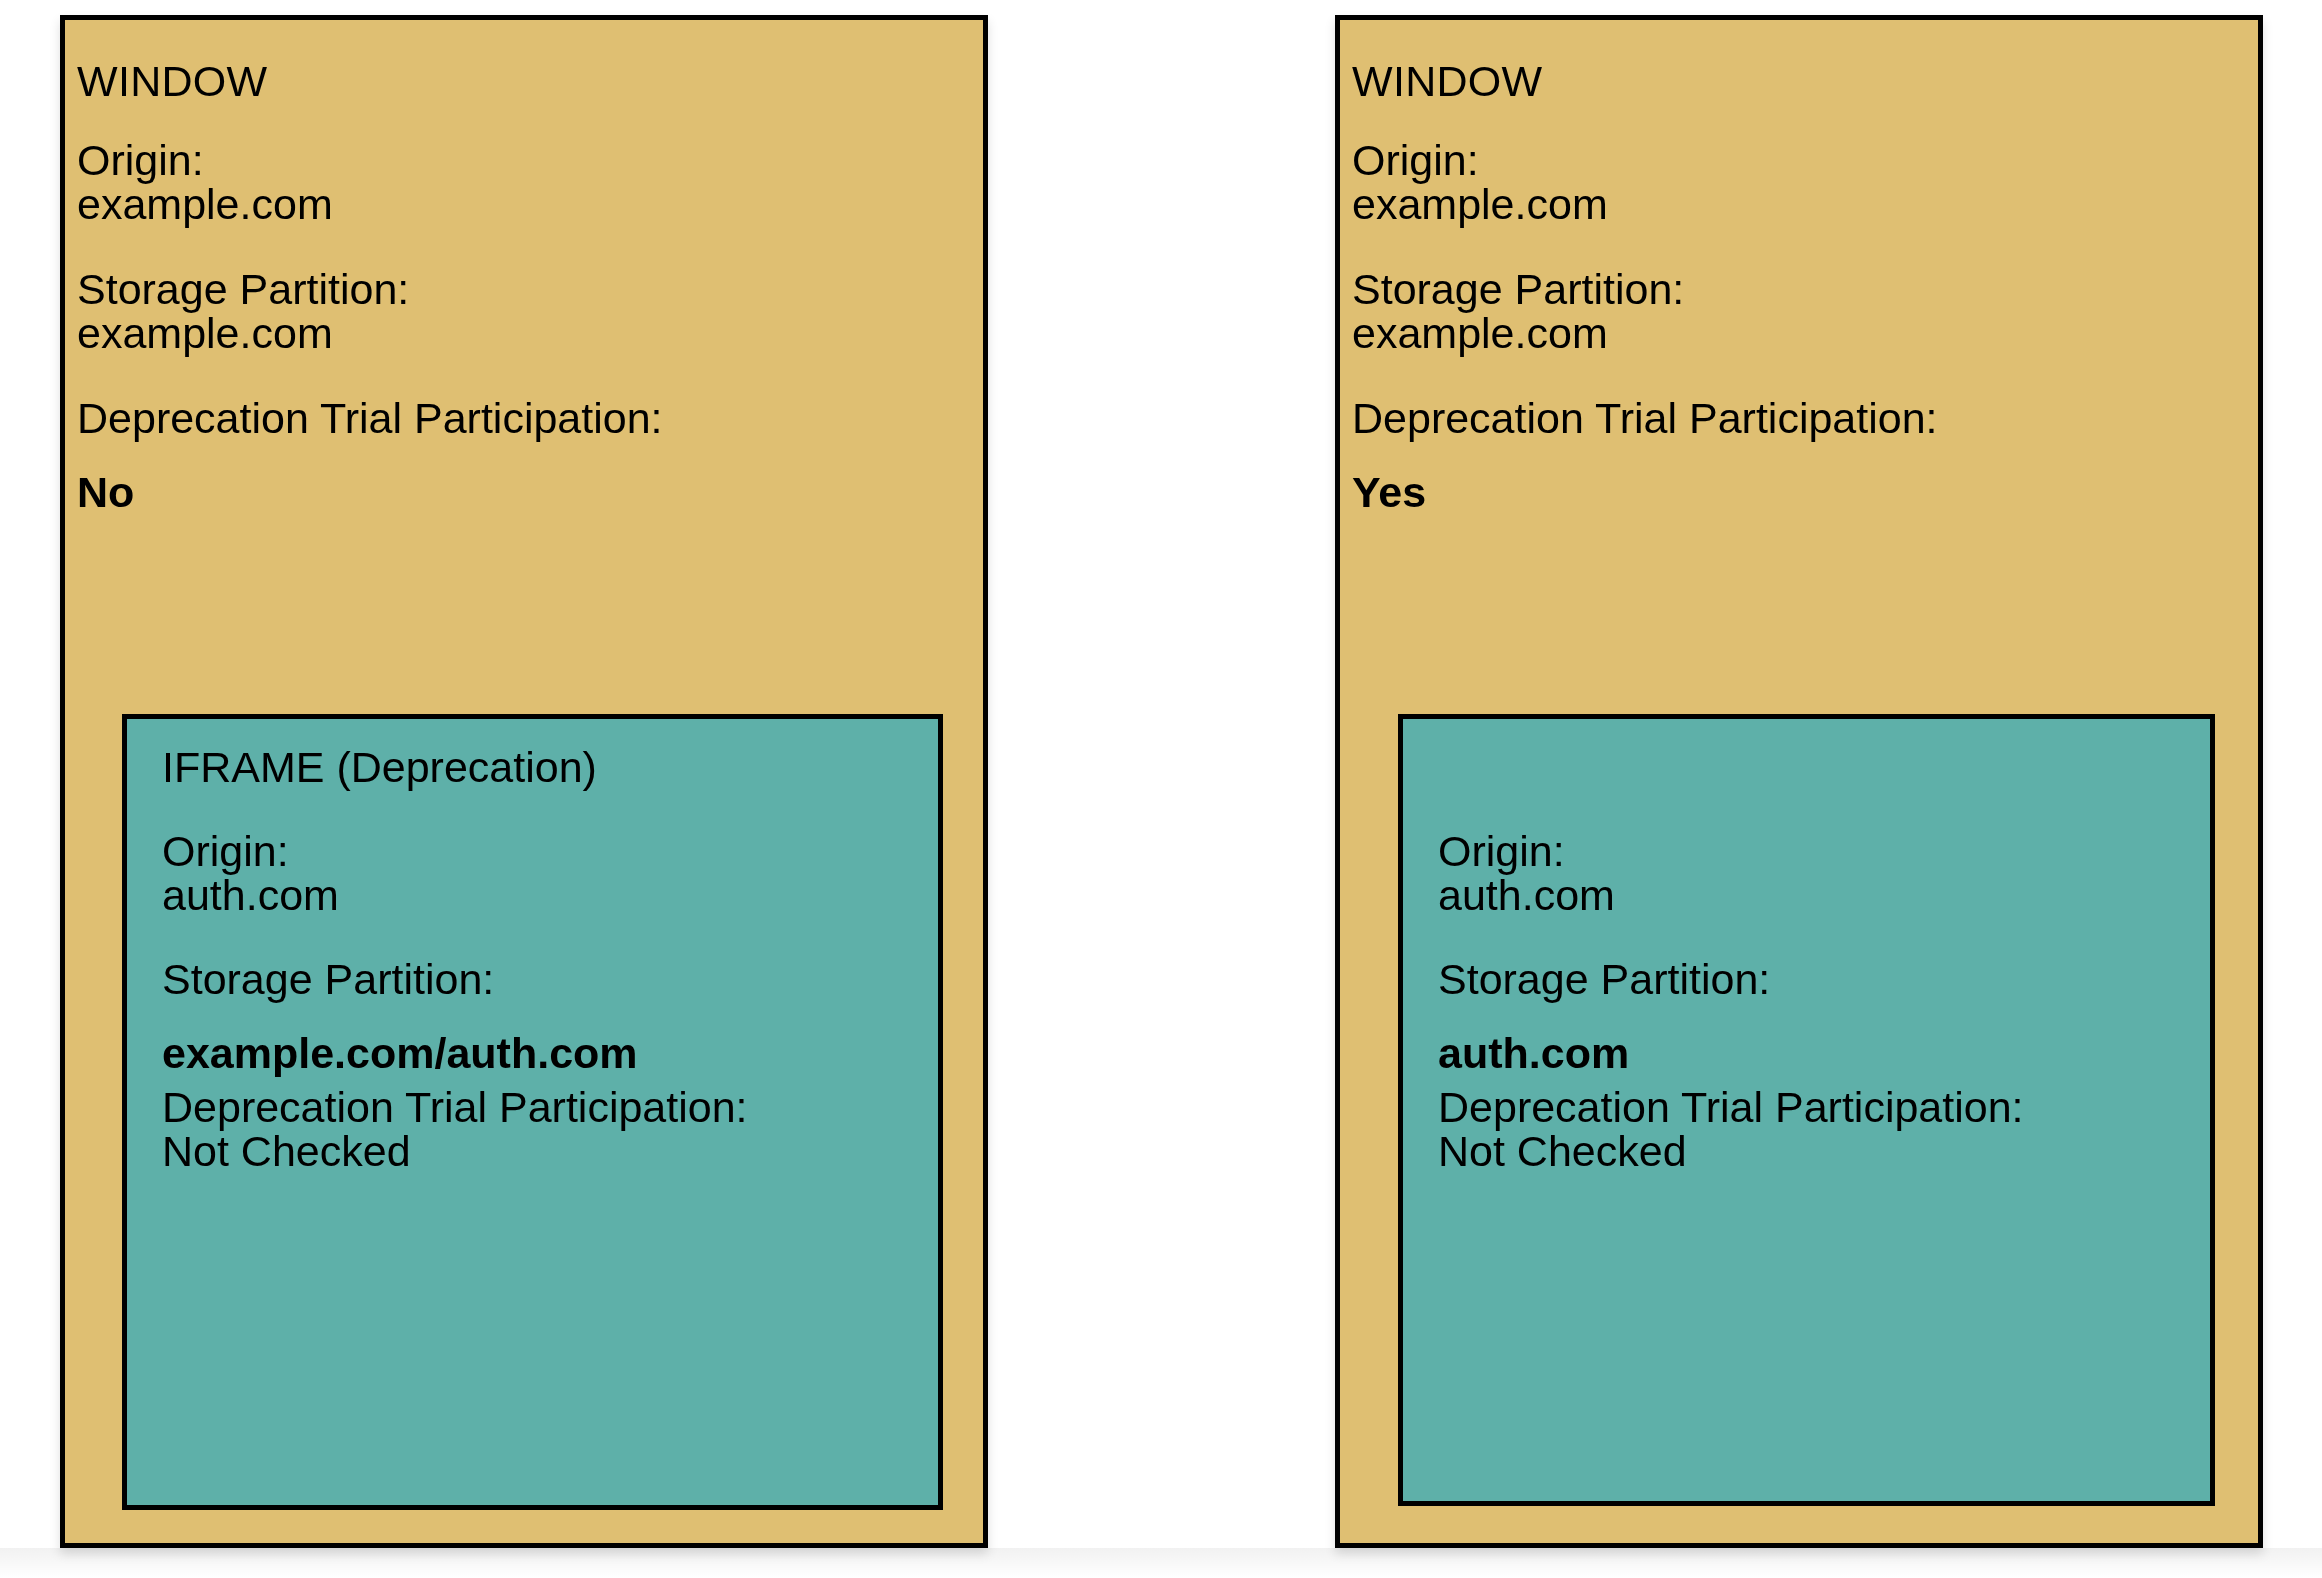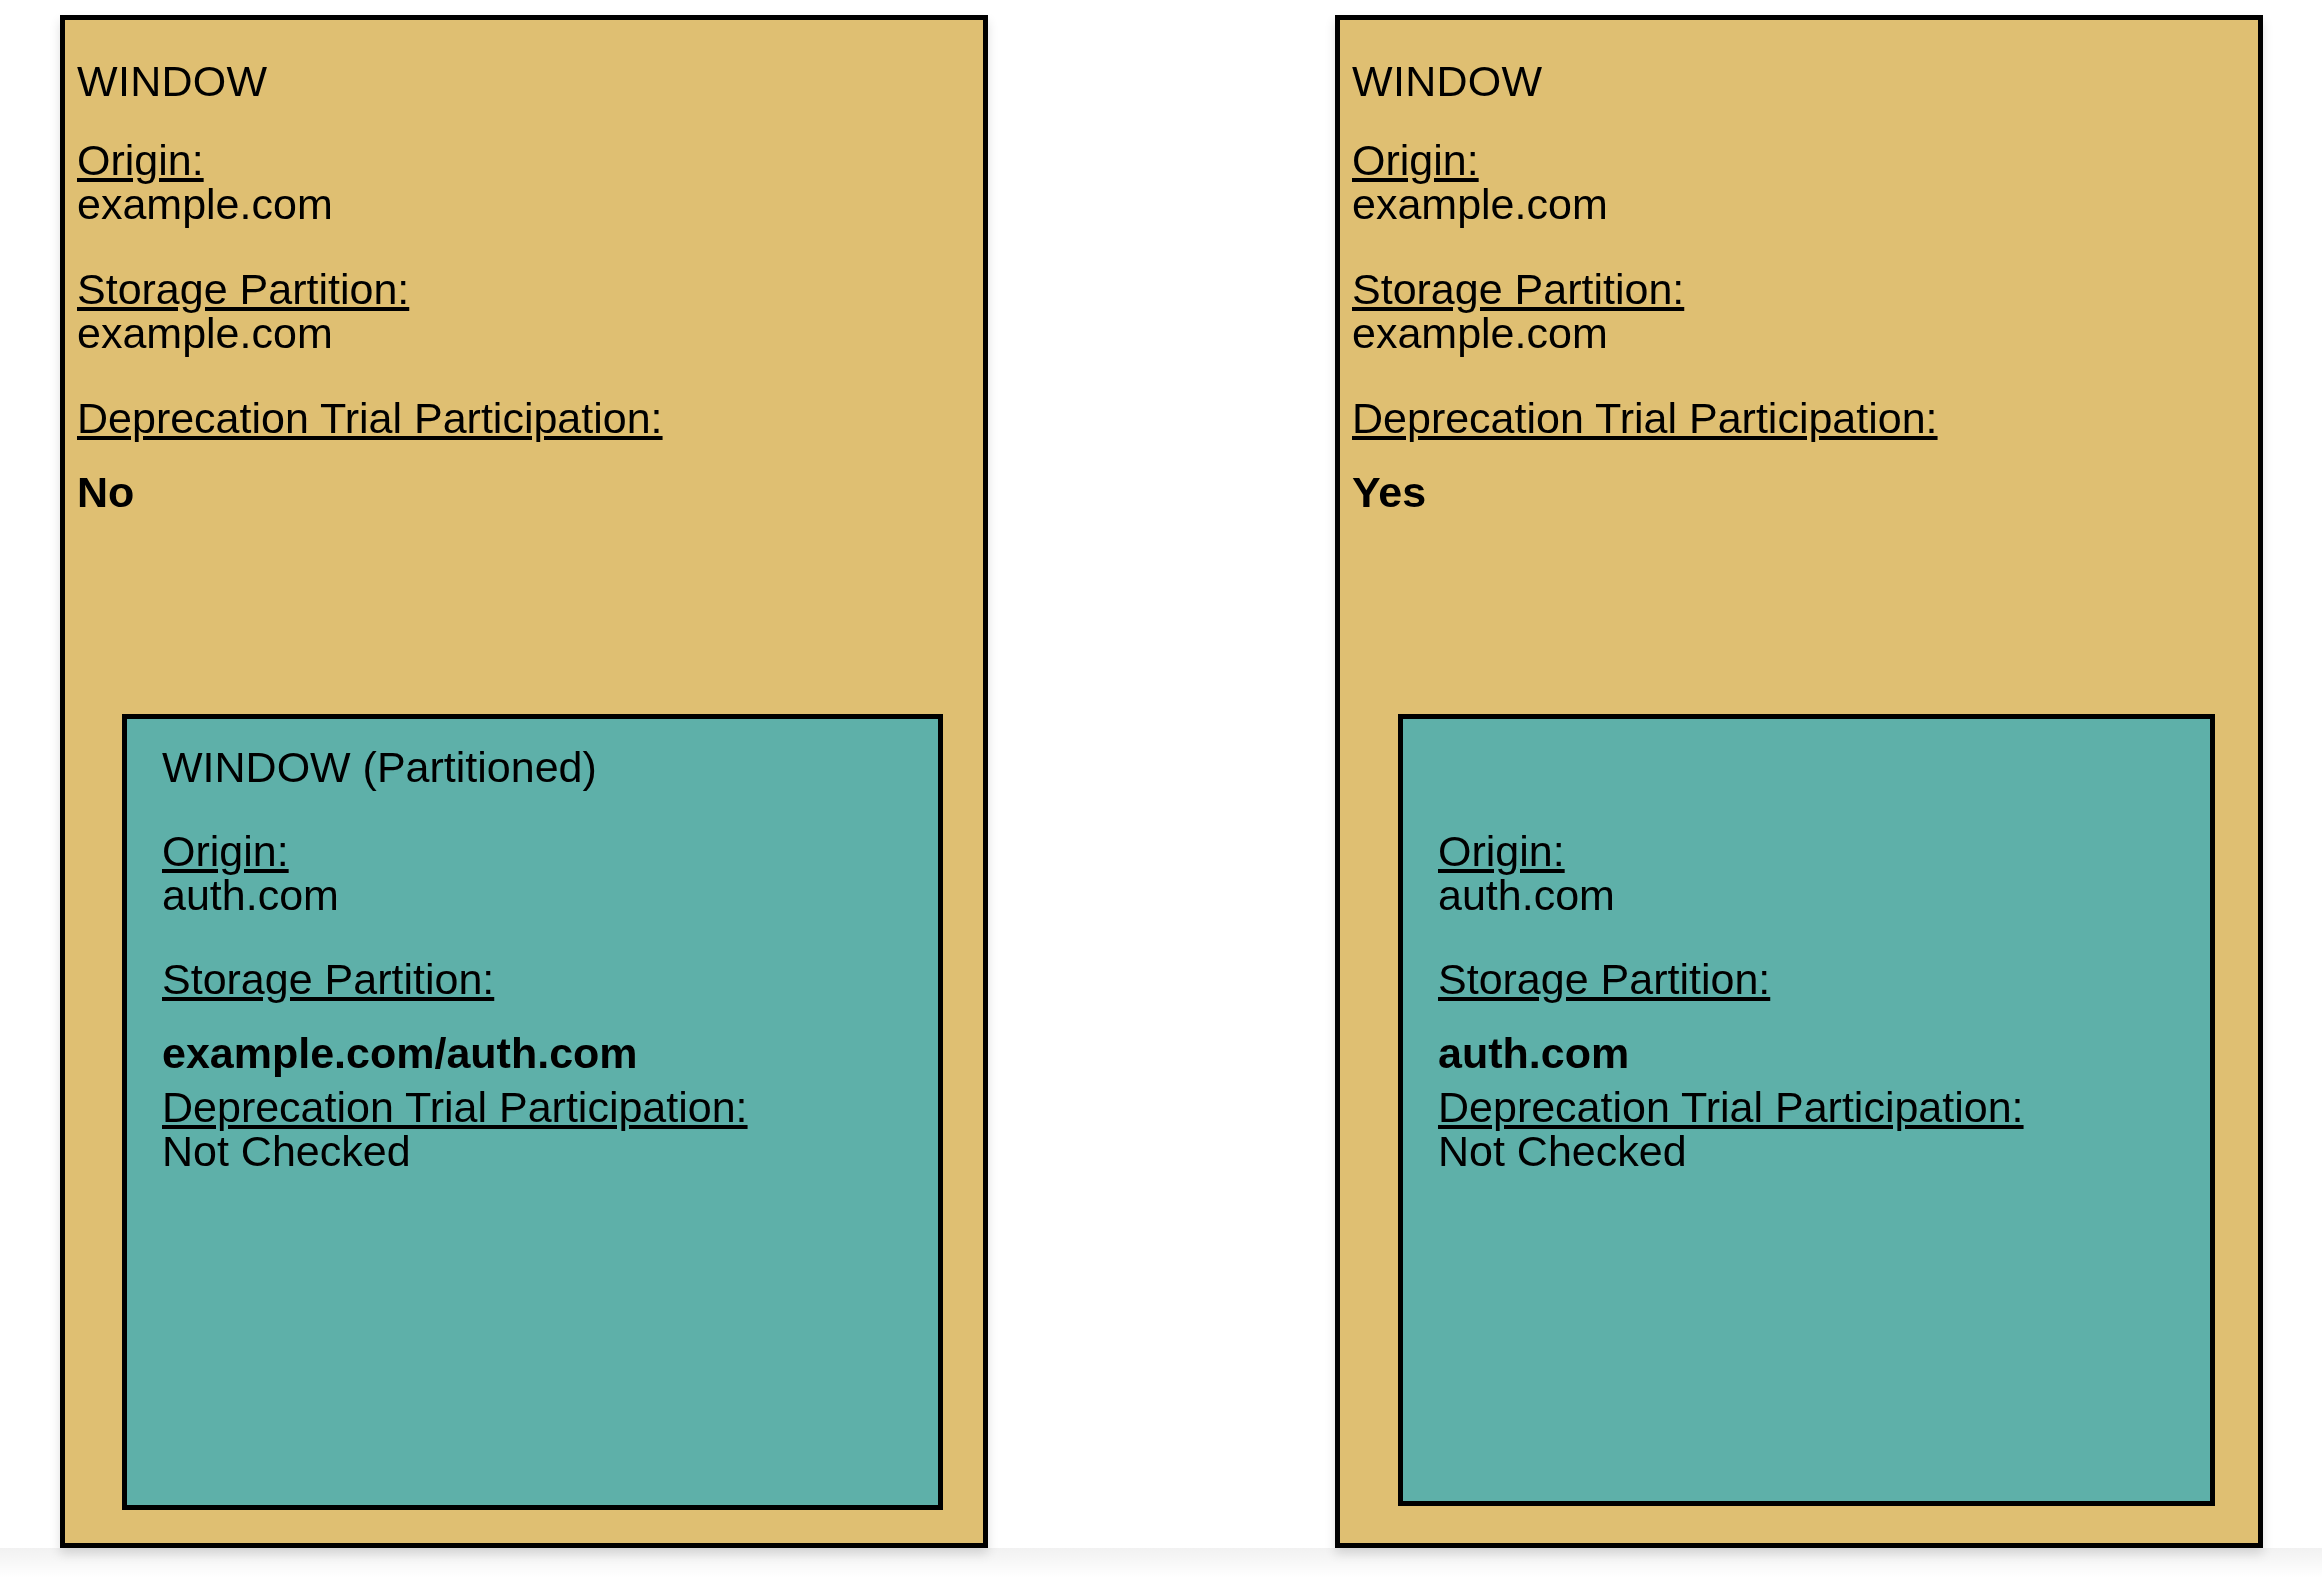--- a/index.html
+++ b/index.html
@@ -65,21 +65,21 @@
   }
 
   .field-block {
     position: absolute;
     left: 12px;
     font-size: 43px;
     line-height: 1.03;
     color: #000000;
     white-space: nowrap;
   }
-  .field-label { display: block; font-weight: normal; text-decoration: underline; }
+  .field-label { display: block; font-weight: normal; }
   .field-value { display: block; font-weight: normal; }
   .field-value.bold { font-weight: bold; margin-top: 30px; }
 
   
   .win-field-1 { top: 118px; }
   .win-field-2 { top: 247px; }
   .win-field-3 { top: 376px; }
 
   .iframe-title {
     position: absolute;
@@ -115,21 +115,21 @@
       <span class="field-value">example.com</span>
     </div>
 
     <div class="field-block win-field-3">
       <span class="field-label">Deprecation Trial Participation:</span>
       <span class="field-value bold">No</span>
     </div>
 
     <div class="iframe-box" id="iframe-left">
 
-      <div class="iframe-title">WINDOW (Partitioned)</div>
+      <div class="iframe-title">IFRAME (Deprecation)</div>
 
       <div class="field-block ifr-field-1">
         <span class="field-label">Origin:</span>
         <span class="field-value">auth.com</span>
       </div>
 
       <div class="field-block ifr-field-2">
         <span class="field-label">Storage Partition:</span>
         <span class="field-value bold">example.com/auth.com</span>
       </div>

